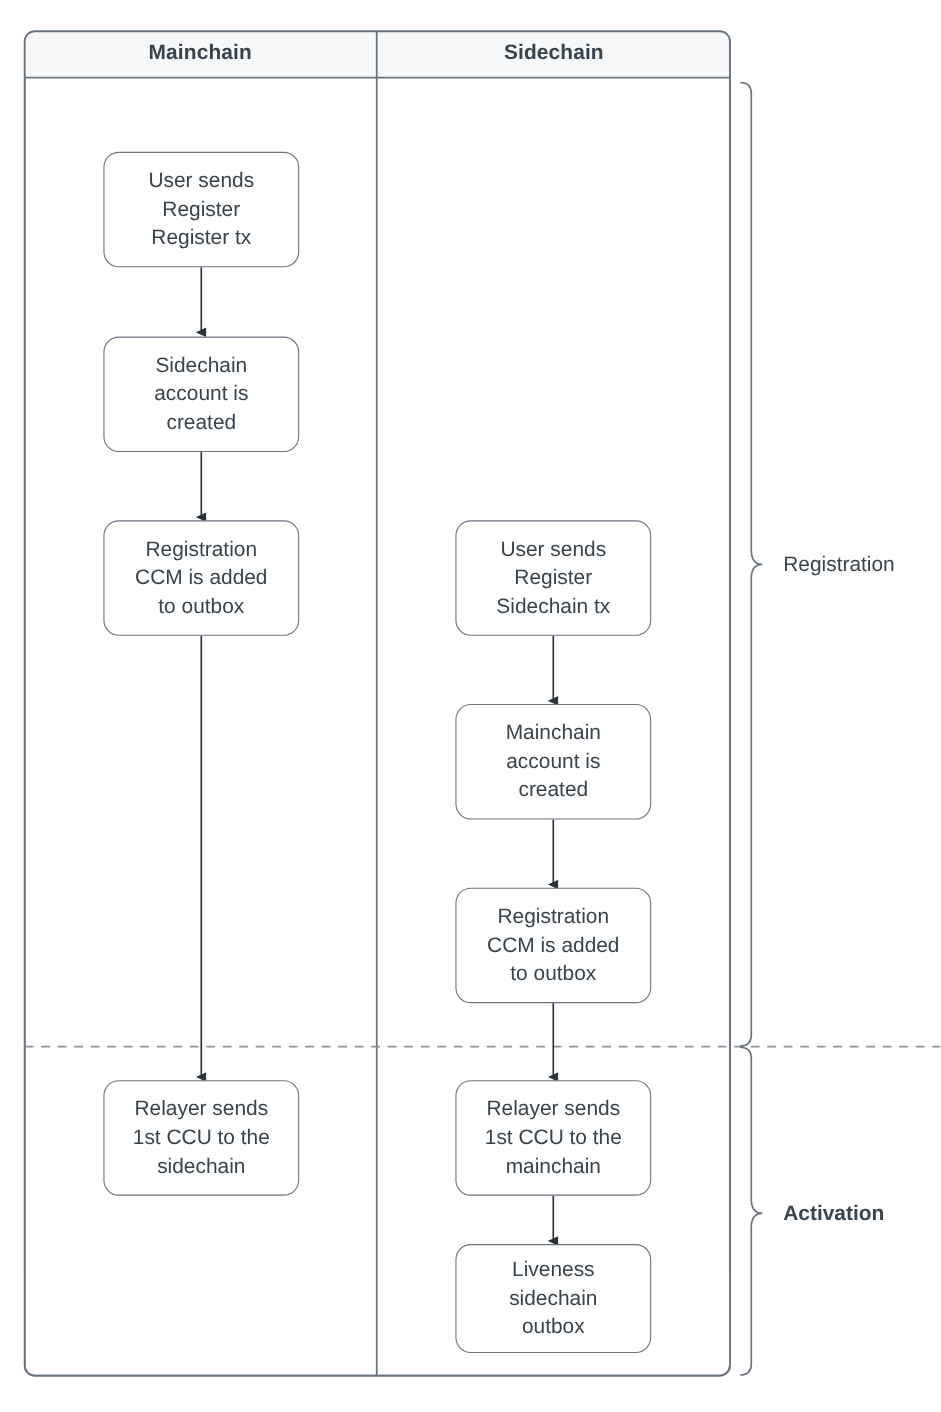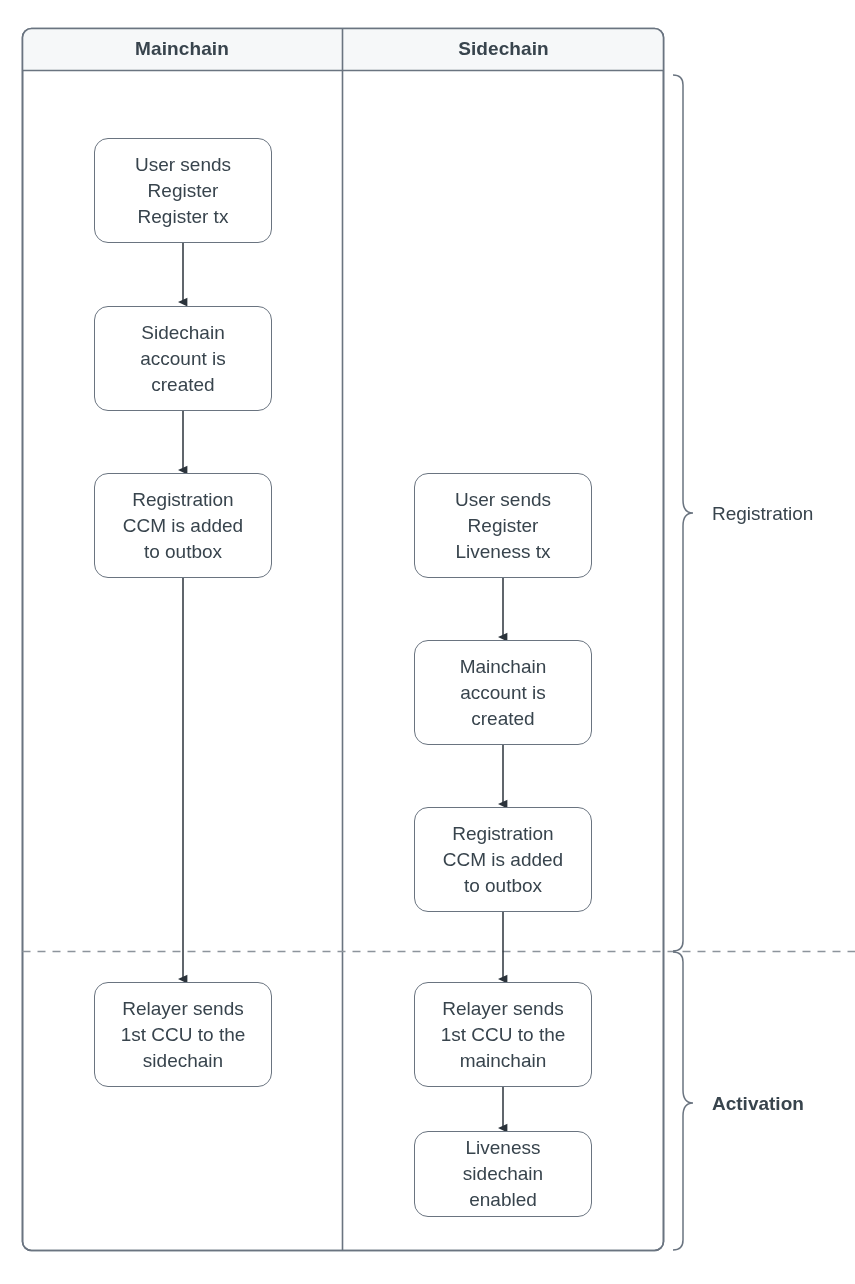--- a/index.html
+++ b/index.html
@@ -119,21 +119,21 @@
     <span>Relayer sends</span>
     <span>1st CCU to the</span>
     <span>sidechain</span>
   </div>
 </div>
 
 <div class="node" style="left:414px; top:473px; width:178px; height:105px;">
   <div>
     <span>User sends</span>
     <span>Register</span>
-    <span>Liveness tx</span>
+    <span>Sidechain tx</span>
   </div>
 </div>
 
 <div class="node" style="left:414px; top:640px; width:178px; height:105px;">
   <div>
     <span>Mainchain</span>
     <span>account is</span>
     <span>created</span>
   </div>
 </div>
@@ -147,22 +147,22 @@
 </div>
 
 <div class="node" style="left:414px; top:982px; width:178px; height:105px;">
   <div>
     <span>Relayer sends</span>
     <span>1st CCU to the</span>
     <span>mainchain</span>
   </div>
 </div>
 
-<div class="node" style="left:414px; top:1131px; width:178px; height:86px;">
+<div class="node" style="left:414px; top:1131px; width:178px; height:99px;">
   <div>
     <span>Liveness</span>
     <span>sidechain</span>
-    <span>enabled</span>
+    <span>outbox</span>
   </div>
 </div>
 
 <div class="brace-label" style="left:712px; top:503px;">Registration</div>
 <div class="brace-label" style="left:712px; top:1093px;font-weight:bold;">Activation</div>
 
 </body></html>

